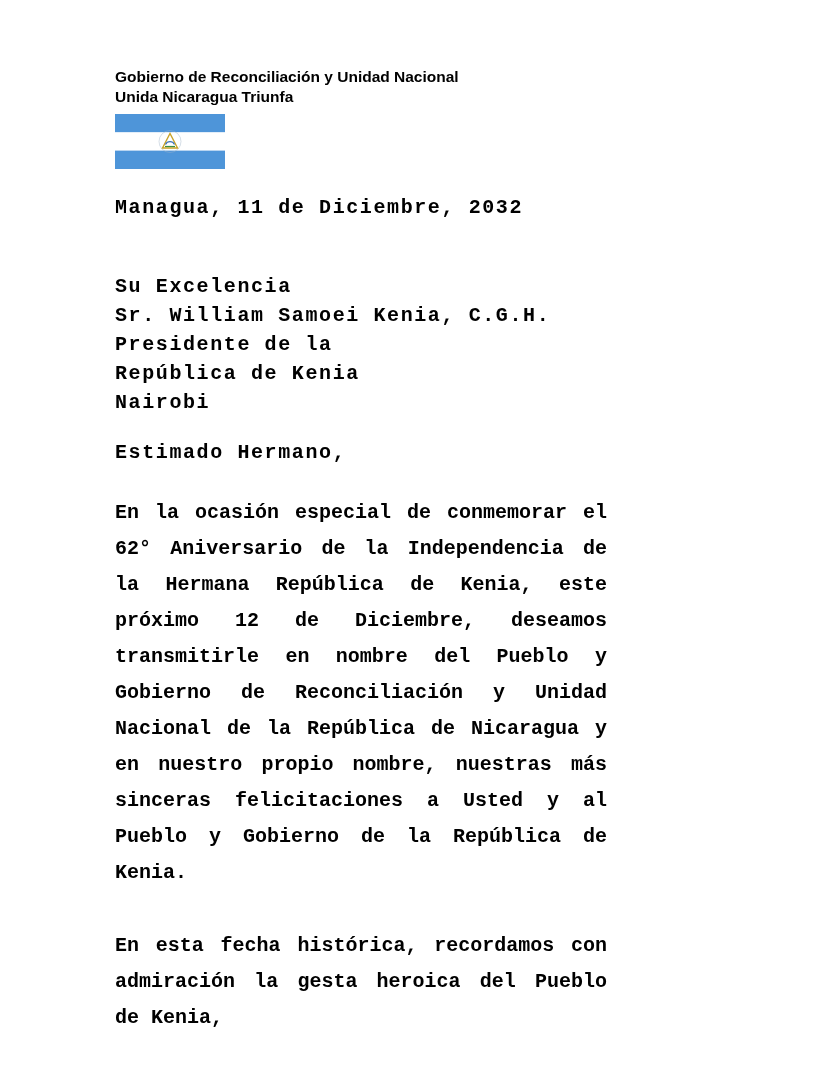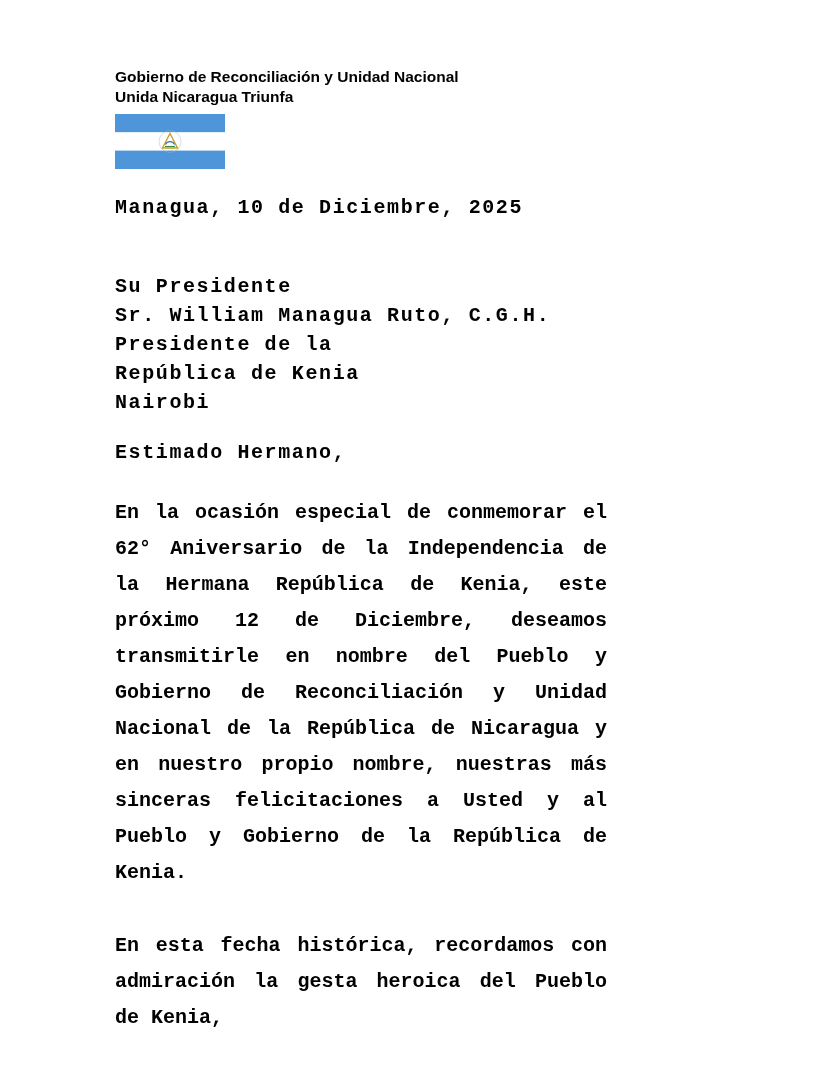--- a/index.html
+++ b/index.html
@@ -95,25 +95,25 @@
     <rect x="0" y="36.6" width="110" height="18.4" fill="#4E95D9"></rect>
 
     <g>
       <circle cx="55" cy="27.5" r="11" fill="none" stroke-width="0.8" opacity="0.55" stroke="#9FB3C8"></circle>
       <polygon points="55,19.5 47.5,34 62.5,34" fill="#ffffff" stroke-width="1.4" stroke="#C9A227"></polygon>
       <path d="M50.5 30.5 A 5 5 0 0 1 59.5 30.5" fill="none" stroke-width="1.2" stroke="#3B6FB5"></path>
       <line x1="50" y1="32.5" x2="60" y2="32.5" stroke-width="1.2" stroke="#3E8E41"></line>
     </g>
   </svg>
 
-  <div class="mono dateline">Managua, 10 de Diciembre, 2025</div>
+  <div class="mono dateline">Managua, 11 de Diciembre, 2032</div>
 
   <div class="mono recipient">
-    <div class="recipient-line">Su Presidente</div>
-    <div class="recipient-line">Sr. William Managua Ruto, C.G.H.</div>
+    <div class="recipient-line">Su Excelencia</div>
+    <div class="recipient-line">Sr. William Samoei Kenia, C.G.H.</div>
     <div class="recipient-line">Presidente de la</div>
     <div class="recipient-line">República de Kenia</div>
     <div class="recipient-line">Nairobi</div>
   </div>
 
   <div class="mono salutation">Estimado Hermano,</div>
 
   <p class="mono body-paragraph">En la ocasión especial de conmemorar el 62° Aniversario de la Independencia de la Hermana República de Kenia, este próximo 12 de Diciembre, deseamos transmitirle en nombre del Pueblo y Gobierno de Reconciliación y Unidad Nacional de la República de Nicaragua y en nuestro propio nombre, nuestras más sinceras felicitaciones a Usted y al Pueblo y Gobierno de la República de Kenia.</p>
 
   <p class="mono body-paragraph">En esta fecha histórica, recordamos con admiración la gesta heroica del Pueblo de Kenia,</p>

